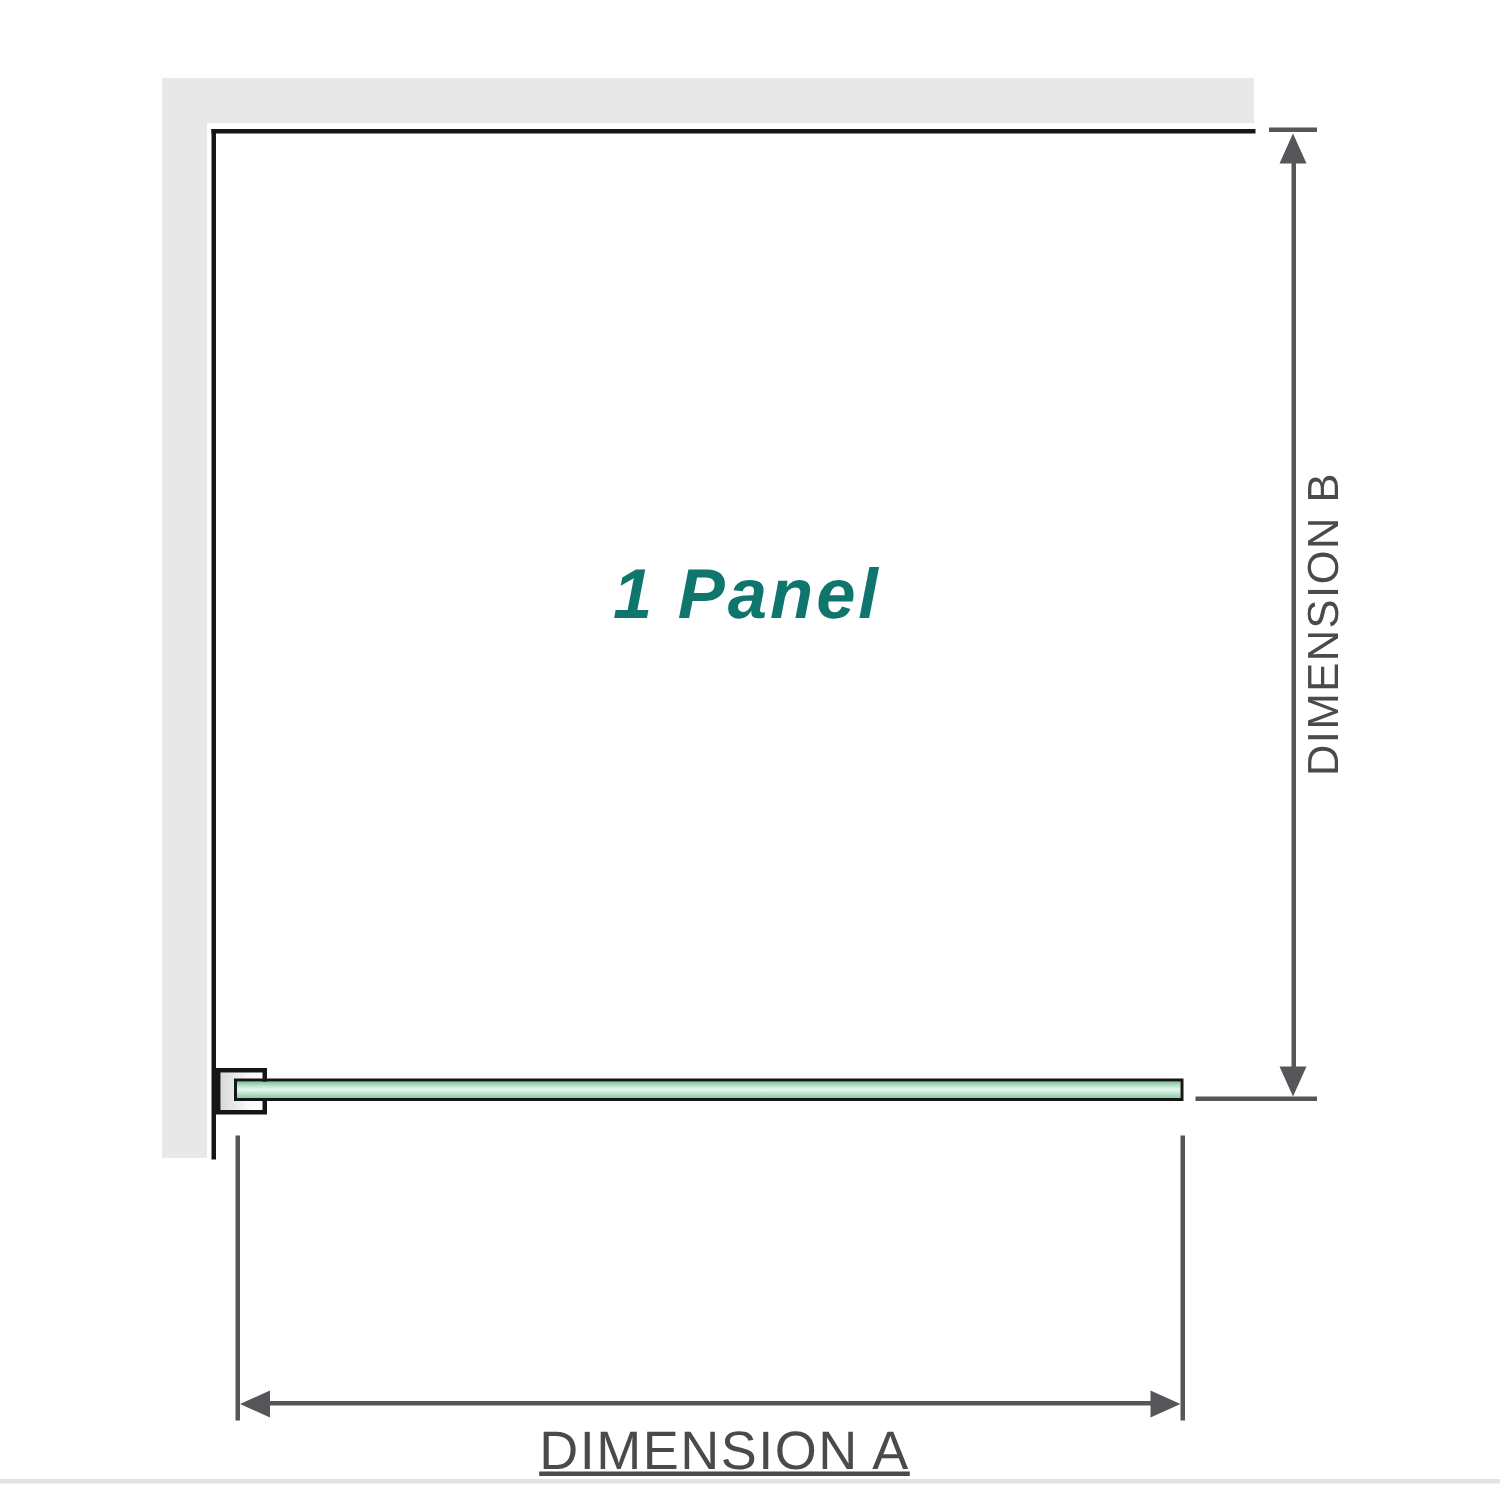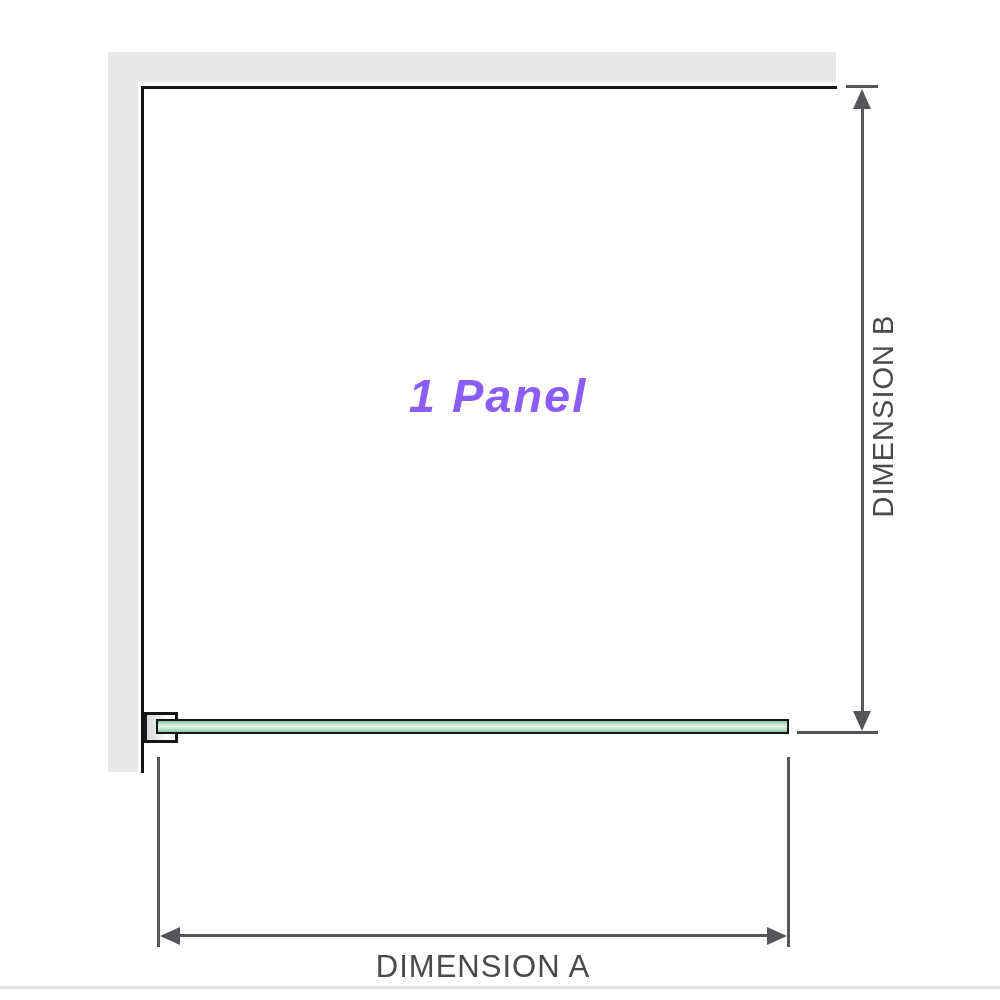--- a/index.html
+++ b/index.html
@@ -44,21 +44,21 @@
   .panel-text {
     position: absolute;
     left: 348px; top: 368px;
     width: 300px;
     text-align: center;
     font-size: 47px;
     line-height: 56px;
     font-style: italic;
     font-weight: 600;
     letter-spacing: 2px;
-    color: #8b5cf6;
+    color: #0f766e;
   }
   
   .bracket {
     position: absolute;
     left: 144px; top: 712px;
     width: 34px; height: 31px;
     box-sizing: border-box;
     border: 3px solid #161616;
     background: linear-gradient(to right, #d8d8d8 0%, #fbfbfb 70%, #ffffff 100%);
     z-index: 2;
@@ -90,22 +90,23 @@
   .dim-b-label {
     left: 733px; top: 398px;
     width: 300px; height: 36px;
     line-height: 36px;
     font-size: 29px;
     transform: rotate(-90deg);
   }
   .dim-a-label {
     left: 333px; top: 948px;
     width: 300px;
-    font-size: 31px;
+    font-size: 36px;
     line-height: 38px;
+    text-decoration: underline;
   }
   
   .dimb-tick-top    { left: 846px; top: 85px;  width: 32px; height: 3px; }
   .dimb-tick-bottom { left: 797px; top: 731px; width: 81px; height: 3px; }
   .dimb-line        { left: 861px; top: 100px; width: 3px;  height: 618px; }
   .dimb-arrow-up    { left: 853px; top: 89px; }
   .dimb-arrow-down  { left: 853px; top: 711px; }
   
   .dima-ext-left    { left: 157px; top: 757px; width: 3px; height: 190px; }
   .dima-ext-right   { left: 787px; top: 757px; width: 3px; height: 190px; }

